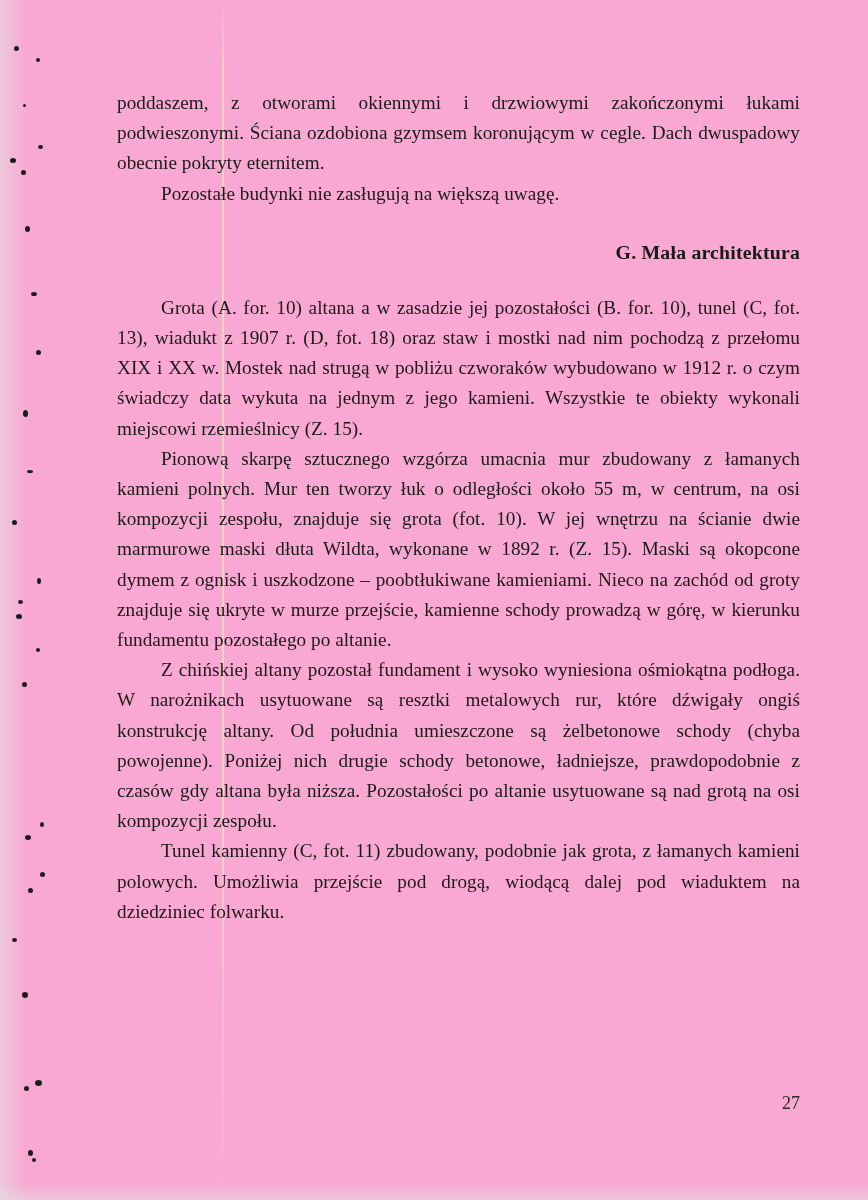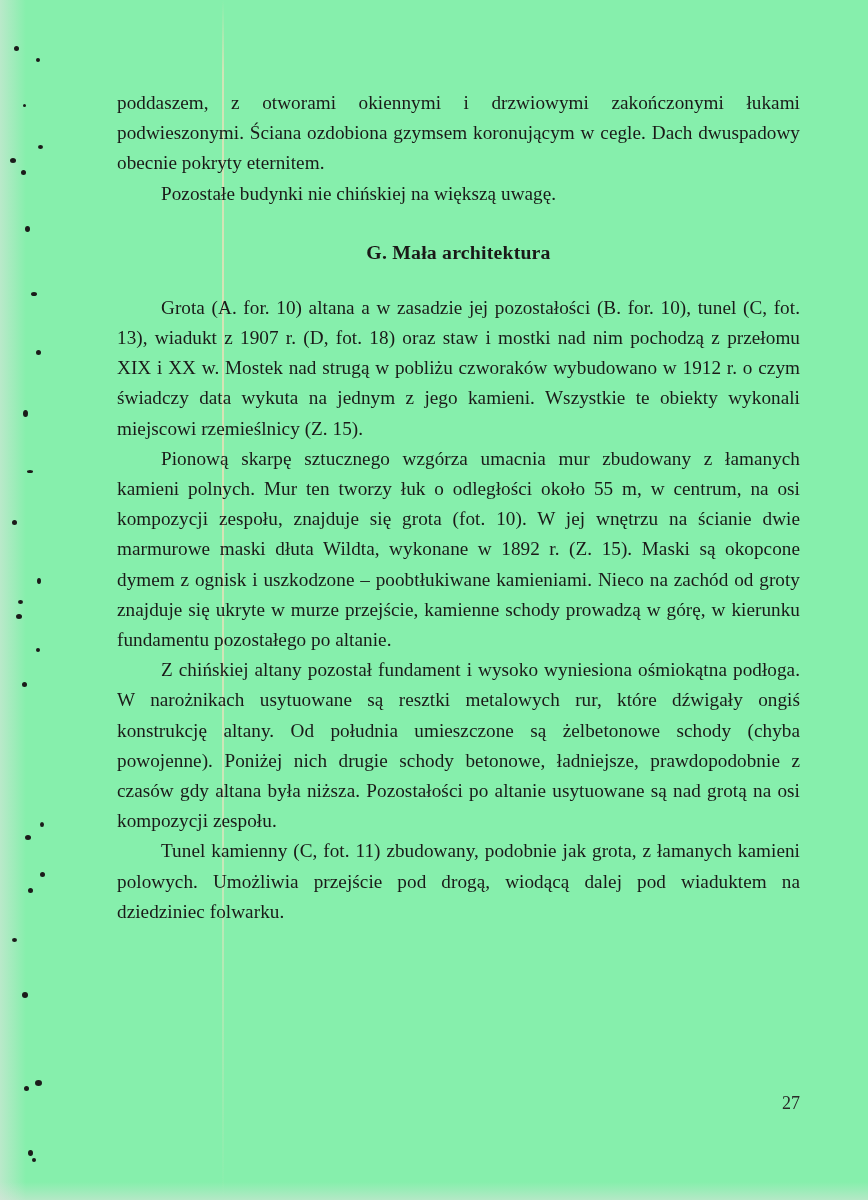--- a/index.html
+++ b/index.html
@@ -7,21 +7,21 @@
     margin: 0;
     padding: 0;
     background: #ffffff;
   }
 
   .page {
     position: relative;
     width: 868px;
     height: 1200px;
     margin: 0 auto;
-    background: #86efac;
+    background: #f9a8d4;
     overflow: hidden;
     font-family: "Liberation Serif", "DejaVu Serif", serif;
     color: #1a1a18;
   }
 
   
   .scan-seam {
     position: absolute;
     top: 0;
     bottom: 0;
@@ -71,21 +71,21 @@
 
   p.body-par.no-indent {
     text-indent: 0;
   }
 
   h2.section-heading {
     margin: 0;
     font-size: 19.8px;
     line-height: 30px;
     font-weight: bold;
-    text-align: center;
+    text-align: right;
     letter-spacing: 0.2px;
   }
 
   
   .gap-before-heading { height: 28px; }
   .gap-after-heading  { height: 26px; }
 
   .page-number {
     position: absolute;
     right: 68px;
@@ -140,21 +140,21 @@
       <div class="speck" style="left: 24px; top: 1086px; width: 5px; height: 5px; background: rgb(27, 27, 26);"></div>
       <div class="speck" style="left: 35px; top: 1080px; width: 7px; height: 6px; background: rgb(27, 27, 26);"></div>
       <div class="speck" style="left: 28px; top: 1150px; width: 5px; height: 6px; background: rgb(27, 27, 26);"></div>
       <div class="speck" style="left: 32px; top: 1158px; width: 4px; height: 4px; background: rgb(27, 27, 26);"></div>
     </div>
 
   <div class="text-column">
 
     <p class="body-par no-indent">poddaszem, z otworami okiennymi i drzwiowymi zakończonymi łukami podwieszonymi. Ściana ozdobiona gzymsem koronującym w cegle. Dach dwuspadowy obecnie pokryty eternitem.</p>
 
-    <p class="body-par">Pozostałe budynki nie chińskiej na większą uwagę.</p>
+    <p class="body-par">Pozostałe budynki nie zasługują na większą uwagę.</p>
 
     <div class="gap-before-heading"></div>
 
     <h2 class="section-heading">G. Mała architektura</h2>
 
     <div class="gap-after-heading"></div>
 
     <p class="body-par">Grota (A. for. 10) altana a w zasadzie jej pozostałości (B. for. 10), tunel (C, fot. 13), wiadukt z 1907 r. (D, fot. 18) oraz staw i mostki nad nim pochodzą z przełomu XIX i XX w. Mostek nad strugą w pobliżu czworaków wybudowano w 1912 r. o czym świadczy data wykuta na jednym z jego kamieni. Wszystkie te obiekty wykonali miejscowi rzemieślnicy (Z. 15).</p>
 
     <p class="body-par">Pionową skarpę sztucznego wzgórza umacnia mur zbudowany z łamanych kamieni polnych. Mur ten tworzy łuk o odległości około 55 m, w centrum, na osi kompozycji zespołu, znajduje się grota (fot. 10). W jej wnętrzu na ścianie dwie marmurowe maski dłuta Wildta, wykonane w 1892 r. (Z. 15). Maski są okopcone dymem z ognisk i uszkodzone – poobtłukiwane kamieniami. Nieco na zachód od groty znajduje się ukryte w murze przejście, kamienne schody prowadzą w górę, w kierunku fundamentu pozostałego po altanie.</p>

